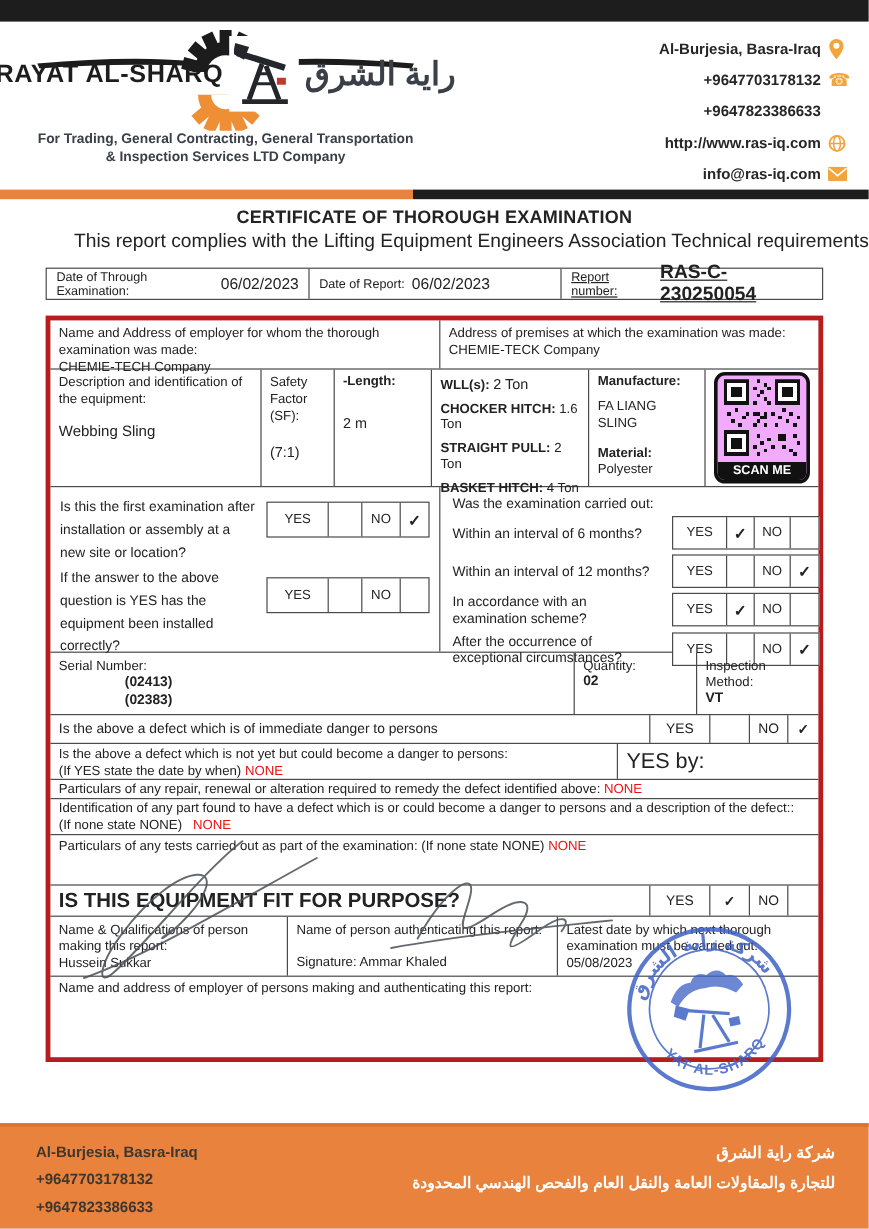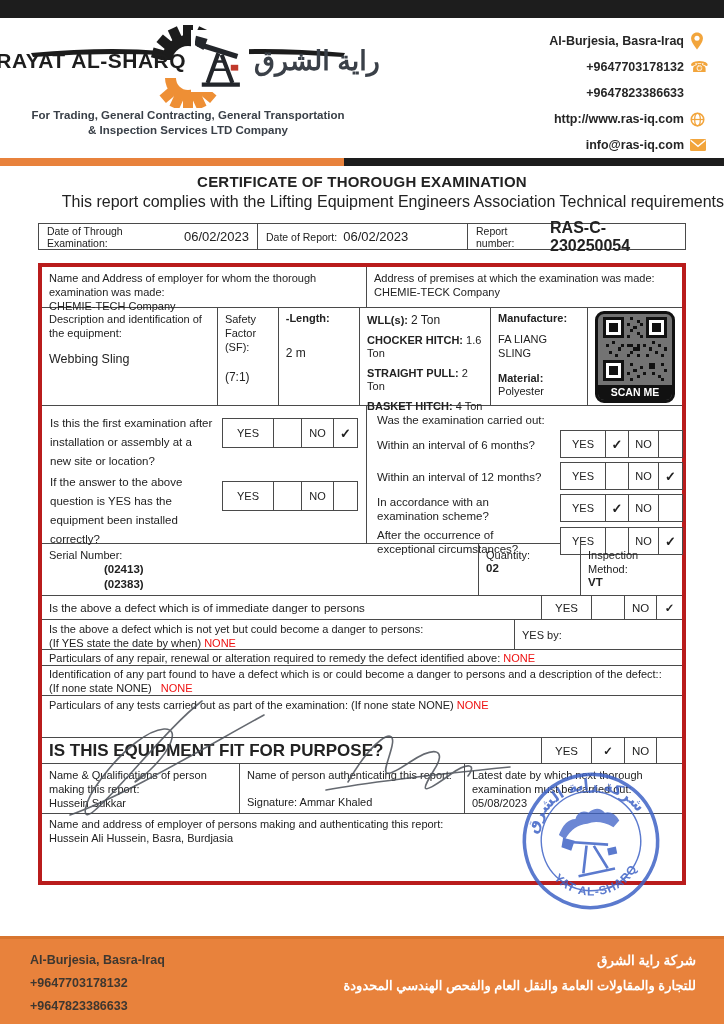--- a/index.html
+++ b/index.html
@@ -32,39 +32,39 @@
 
   .title { text-align:center; font-size:15px; font-weight:bold; margin-top:7px; letter-spacing:.2px; }
   .subtitle { text-align:right; font-size:16px; margin-top:3px; }
 
   .dtbl { margin:12px 38px 0; border:1px solid #4a4a4a; display:flex; height:27px; }
   .dtc { display:flex; align-items:center; padding:0 8px; border-left:1px solid #4a4a4a; }
   .dtc:first-child { border-left:none; }
   .dlab { font-size:10.5px; }
   .dval { font-size:13px; margin-left:6px; }
   .dval.bold { font-weight:bold; font-size:16px; }
-  .dtc.w1{ width:218px; } .dtc.w2{ width:210px; } .dtc.w3{ flex:1; }
+  .dtc.w1{ width:218px; } .dtc.w2{ width:210px; } .dtc.w3{ flex:1;text-decoration:underline; }
 
   .bigtbl { margin:13px 38px 0; border:4px solid #b91c1c; }
   .trow { display:flex; border-top:1px solid #4a4a4a; }
   .trow:first-child { border-top:none; }
   .tc { border-left:1px solid #4a4a4a; padding:4px 7px; font-size:11px; }
   .tc:first-child { border-left:none; }
   .lab { font-size:11px; line-height:14px; }
   .val { font-size:12px; margin-top:3px; }
   b.inl { font-size:11px; }
   .red { color:#EE1111; }
 
   
   .eq-desc{ width:179px; } .eq-sf{ width:62px; } .eq-len{ width:83px; }
   .eq-wll{ width:134px; } .eq-man{ width:99px; } .eq-qr{ flex:1; display:flex; align-items:center; justify-content:center; }
   .wll-line{ margin-top:7px; line-height:13px; }
   .wll-line:first-child{ margin-top:2px; }
 
-  .qrbox { width:80px; border:3px solid #111; border-radius:9px; overflow:hidden; background:#737373; }
+  .qrbox { width:80px; border:3px solid #111; border-radius:9px; overflow:hidden; background:#f0abfc; }
   .qrpad { padding:3px 5px 2px; }
   .scanme { background:#111; color:#fff; font-size:10.5px; font-weight:bold; text-align:center; padding:1px 0 2px; }
 
   
   .q-left { width:324px; padding:2px 6px; }
   .q-right { flex:1; padding:2px 0 4px; }
   .qrow { display:flex; padding:6px 2px 0 2px; }
   .qtext { flex:1; font-size:11.5px; line-height:19px; padding-right:6px; }
   .mini { display:inline-flex; border:1px solid #4a4a4a; height:30px; align-self:flex-start; margin-top:4px; background:#fff; }
   .mcell { display:flex; align-items:center; justify-content:center; border-left:1px solid #4a4a4a; font-size:11px; }
@@ -79,21 +79,21 @@
 
   
   .ser { width:436px; } .qty { width:102px; } .insp { flex:1; }
   .ser-val { font-weight:bold; font-size:11.5px; margin-left:55px; line-height:15px; }
 
   
   .strip-q { flex:1; display:flex; align-items:center; font-size:11.5px; }
   .scell { border-left:1px solid #4a4a4a; display:flex; align-items:center; justify-content:center; font-size:11.5px; padding:0; }
   .sw-yes{ width:50px; } .sw-b{ width:33px; } .sw-no{ width:32px; } .sw-c{ width:26px; }
   .pot-l { width:472px; line-height:14px; }
-  .pot-r { flex:1; display:flex; align-items:center; font-size:11px; }
+  .pot-r { flex:1; display:flex; align-items:center; font-size:18px; }
   .fitq { font-weight:bold; font-size:17px; }
 
   
   .sg1{ width:197px; } .sg2{ width:225px; } .sg3{ flex:1; }
   .sg2 .val{ margin-top:14px; }
 
   .stamp { position:absolute; left:520px; top:770px; width:142px; height:142px; transform:rotate(-12deg); opacity:.85; z-index:5; pointer-events:none; }
   .sig { position:absolute; z-index:4; pointer-events:none; }
   #sig1 { left:52px; top:693px; }
   #sig2 { left:318px; top:718px; }
@@ -466,21 +466,20 @@
     </div>
     <div class="tc sg3">
       <span class="lab">Latest date by which next thorough examination must be carried out:</span>
       <div class="lab">05/08/2023</div>
     </div>
   </div>
 
   <div class="trow" style="height:68px;">
     <div class="tc" style="flex:1; padding-top:3px;">
       <span class="lab">Name and address of employer of persons making and authenticating this report:</span>
-      <div class="lab">Hussein Ali Hussein, Basra, Burdjasia</div>
     </div>
   </div>
 
 </div>
 
 <svg id="sig1" class="sig" width="230" height="130" viewBox="0 0 230 130">
   <g fill="none" stroke="#4b5058" stroke-width="1.6" stroke-linecap="round" opacity="0.85">
     <path d="M150,8 C118,32 68,96 42,118 C28,130 31,110 49,86 C72,55 97,37 112,36 C129,35 118,58 98,77 C83,91 76,93 93,81"></path>
     <path d="M18,122 C72,103 150,56 212,22"></path>
   </g>

